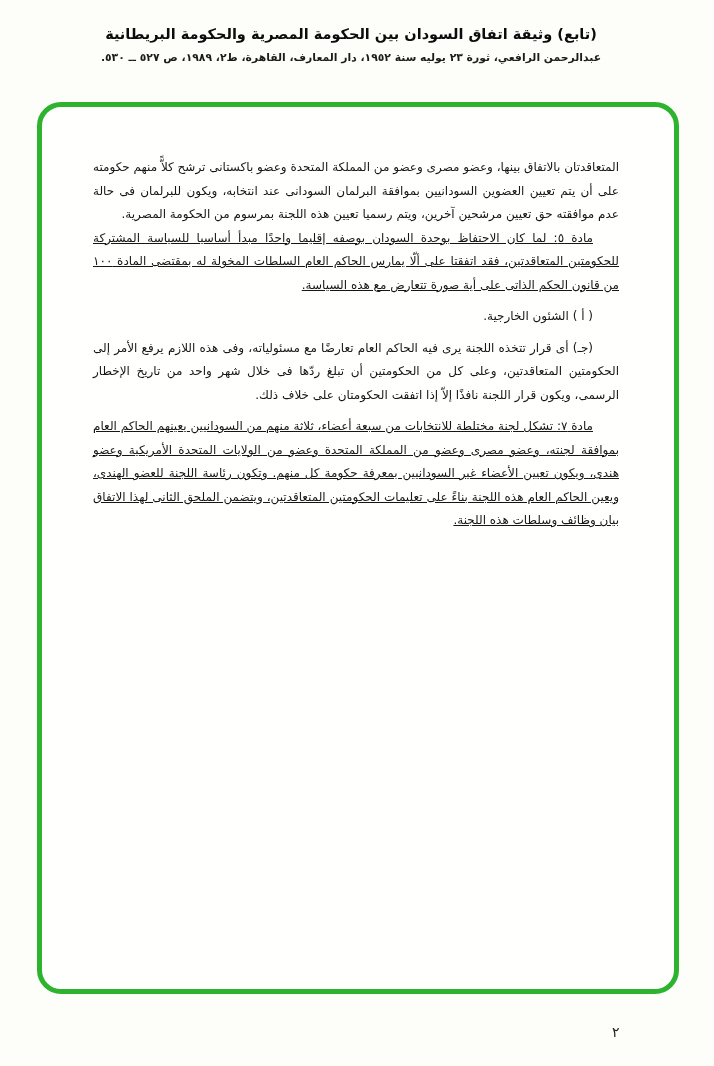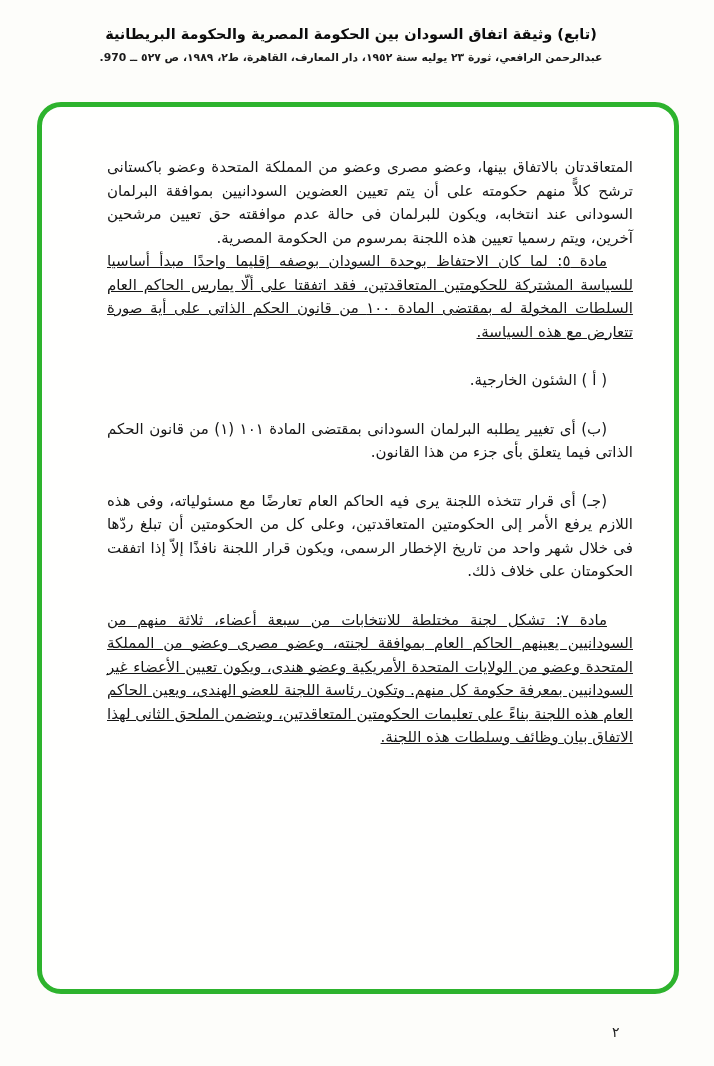--- a/index.html
+++ b/index.html
@@ -40,57 +40,56 @@
     left: 37px; top: 102px;
     width: 642px; height: 892px;
     border: 5px solid #2db32d;
     border-radius: 24px;
     background: #fffffe;
   }
   
   .content {
     position: absolute;
     top: 156px;
-    right: 81px;
+    right: 95px;
     width: 526px;
     direction: rtl;
     text-align: justify;
-    font-size: 15px;
+    font-size: 12px;
     line-height: 23.5px;
     color: #161616;
   }
   .content p { margin: 0; }
   .content p.indent { text-indent: 26px; text-decoration: underline; }
-  .content p.item { margin: 25px 0; text-indent: 26px; }
+  .content p.item { margin: 8px 0; text-indent: 26px; }
   
   .page-number {
     position: absolute;
     top: 1024px;
     left: 612px;
     font-size: 14px;
     direction: rtl;
     color: #222;
   }
 </style>
 </head>
 <body>
 
 <div class="page">
 
   <div class="header">
     <div class="header-title">(تابع) وثيقة اتفاق السودان بين الحكومة المصرية والحكومة البريطانية</div>
-    <div class="header-subtitle">عبدالرحمن الرافعي، ثورة ٢٣ يوليه سنة ١٩٥٢، دار المعارف، القاهرة، ط٢، ١٩٨٩، ص ٥٢٧ ــ 970.</div>
+    <div class="header-subtitle">عبدالرحمن الرافعي، ثورة ٢٣ يوليه سنة ١٩٥٢، دار المعارف، القاهرة، ط٢، ١٩٨٩، ص ٥٢٧ ــ ٥٣٠.</div>
   </div>
 
   <div class="frame"></div>
 
   <div class="content">
     <p>المتعاقدتان بالاتفاق بينها، وعضو مصرى وعضو من المملكة المتحدة وعضو باكستانى ترشح كلاًّ منهم حكومته على أن يتم تعيين العضوين السودانيين بموافقة البرلمان السودانى عند انتخابه، ويكون للبرلمان فى حالة عدم موافقته حق تعيين مرشحين آخرين، ويتم رسميا تعيين هذه اللجنة بمرسوم من الحكومة المصرية.</p>
     <p class="indent">مادة ٥: لما كان الاحتفاظ بوحدة السودان بوصفه إقليما واحدًا مبدأ أساسيا للسياسة المشتركة للحكومتين المتعاقدتين، فقد اتفقتا على ألّا يمارس الحاكم العام السلطات المخولة له بمقتضى المادة ١٠٠ من قانون الحكم الذاتى على أية صورة تتعارض مع هذه السياسة.</p>
     <p class="item">( أ ) الشئون الخارجية.</p>
-    <p class="item">(ب) أى تغيير يطلبه البرلمان السودانى بمقتضى المادة ١٠١ (١) من قانون الحكم الذاتى فيما يتعلق بأى جزء من هذا القانون.</p>
     <p class="item">(جـ) أى قرار تتخذه اللجنة يرى فيه الحاكم العام تعارضًا مع مسئولياته، وفى هذه اللازم يرفع الأمر إلى الحكومتين المتعاقدتين، وعلى كل من الحكومتين أن تبلغ ردّها فى خلال شهر واحد من تاريخ الإخطار الرسمى، ويكون قرار اللجنة نافذًا إلاّ إذا اتفقت الحكومتان على خلاف ذلك.</p>
     <p class="indent">مادة ٧: تشكل لجنة مختلطة للانتخابات من سبعة أعضاء، ثلاثة منهم من السودانيين يعينهم الحاكم العام بموافقة لجنته، وعضو مصرى وعضو من المملكة المتحدة وعضو من الولايات المتحدة الأمريكية وعضو هندى، ويكون تعيين الأعضاء غير السودانيين بمعرفة حكومة كل منهم. وتكون رئاسة اللجنة للعضو الهندى، ويعين الحاكم العام هذه اللجنة بناءً على تعليمات الحكومتين المتعاقدتين، ويتضمن الملحق الثانى لهذا الاتفاق بيان وظائف وسلطات هذه اللجنة.</p>
   </div>
 
   <div class="page-number">٢</div>
 
 </div>
 
 </body></html>

